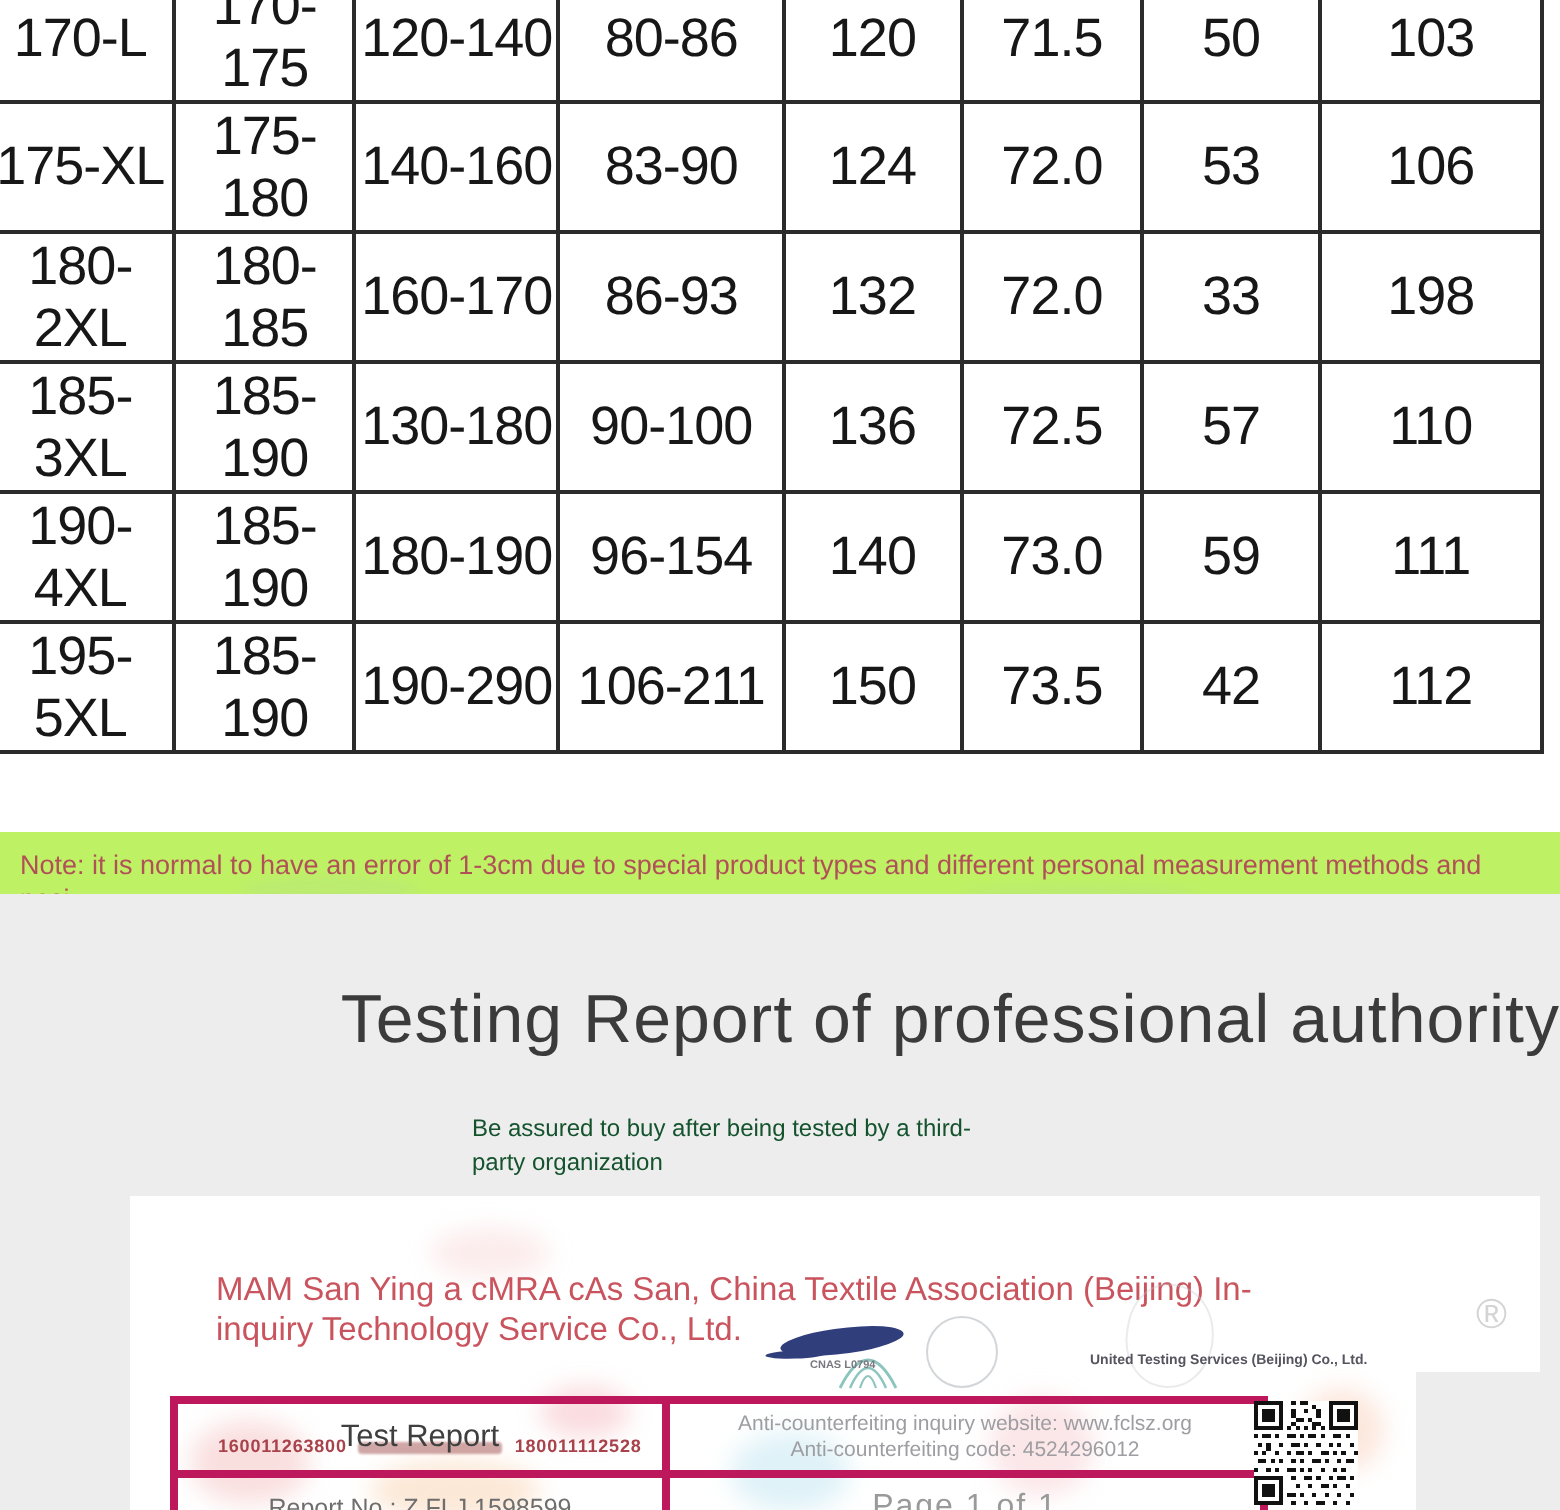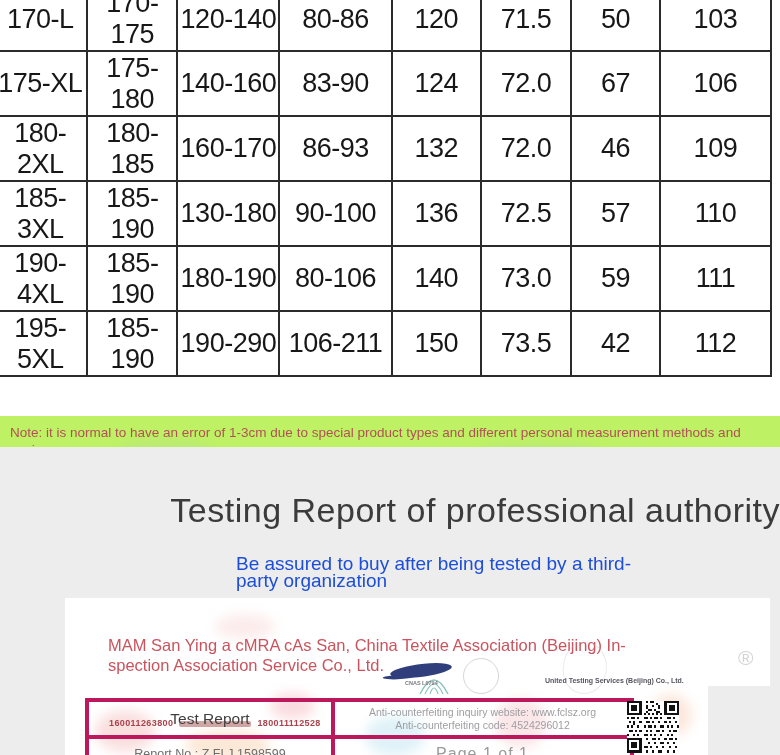--- a/index.html
+++ b/index.html
@@ -17,21 +17,21 @@
 
   
   .note{position:absolute;left:0;top:416px;width:780px;height:50px;background:#bef264;
         color:#b25058;font-size:13.5px;line-height:17px;padding:8px 10px 0 10px;box-sizing:border-box;}
   .note-smudge{position:absolute;background:#aebdc8;opacity:.12;border-radius:50%;filter:blur(3px);}
 
   
   .gray-section{position:absolute;left:0;top:447px;width:780px;height:308px;background:#ededed;}
   .test-title{position:absolute;left:0;top:44px;width:780px;text-align:right;
               font-size:34px;color:#3b3b3b;letter-spacing:.5px;}
-  .test-sub{position:absolute;left:236px;top:109px;font-size:19px;line-height:16.5px;color:#1d4ed8;}
+  .test-sub{position:absolute;left:236px;top:109px;font-size:12px;line-height:16.5px;color:#14532d;}
 
   
   .doc-card{position:absolute;left:65px;top:151px;width:705px;height:157px;background:#fff;overflow:hidden;}
   .blob{position:absolute;border-radius:50%;filter:blur(6px);}
   .gray-patch{position:absolute;left:643px;top:88px;width:62px;height:69px;background:#ededed;}
 
   .agency{position:absolute;left:43px;top:38px;width:580px;font-size:16.5px;line-height:19.5px;color:#c9545e;}
   .codes{position:absolute;left:44px;top:76px;height:10px;font-size:9px;font-weight:bold;
          color:#a8434c;letter-spacing:.4px;white-space:nowrap;margin-top:44px;}
   .codes .code-smudge{display:inline-block;width:72px;height:6px;margin:0 6px;vertical-align:middle;
@@ -81,48 +81,48 @@
         <td class="c7">50</td>
         <td class="c8">103</td>
       </tr>
       <tr>
         <td>175-XL</td>
         <td>175-180</td>
         <td>140-160</td>
         <td>83-90</td>
         <td>124</td>
         <td>72.0</td>
-        <td>67</td>
+        <td>53</td>
         <td>106</td>
       </tr>
       <tr>
         <td>180-2XL</td>
         <td>180-185</td>
         <td>160-170</td>
         <td>86-93</td>
         <td>132</td>
         <td>72.0</td>
-        <td>46</td>
-        <td>109</td>
+        <td>33</td>
+        <td>198</td>
       </tr>
       <tr>
         <td>185-3XL</td>
         <td>185-190</td>
         <td>130-180</td>
         <td>90-100</td>
         <td>136</td>
         <td>72.5</td>
         <td>57</td>
         <td>110</td>
       </tr>
       <tr>
         <td>190-4XL</td>
         <td>185-190</td>
         <td>180-190</td>
-        <td>80-106</td>
+        <td>96-154</td>
         <td>140</td>
         <td>73.0</td>
         <td>59</td>
         <td>111</td>
       </tr>
       <tr>
         <td>195-5XL</td>
         <td>185-190</td>
         <td>190-290</td>
         <td>106-211</td>
@@ -154,21 +154,21 @@
       <div class="blob" style="left:150px;top:16px;width:60px;height:25px;background:rgba(240,170,170,.22);"></div>
       <div class="blob" style="left:30px;top:112px;width:60px;height:42px;background:rgba(240,150,150,.30);"></div>
       <div class="blob" style="left:120px;top:132px;width:85px;height:30px;background:rgba(245,180,120,.30);"></div>
       <div class="blob" style="left:205px;top:95px;width:45px;height:26px;background:rgba(235,120,130,.26);"></div>
       <div class="blob" style="left:300px;top:118px;width:60px;height:40px;background:rgba(140,210,230,.28);"></div>
       <div class="blob" style="left:430px;top:100px;width:52px;height:50px;background:rgba(240,150,160,.24);"></div>
       <div class="blob" style="left:585px;top:96px;width:42px;height:42px;background:rgba(245,170,130,.28);"></div>
 
       <div class="agency">
         <span>MAM San Ying a cMRA cAs San, China Textile Association (Beijing) In-</span><br>
-        <span>spection Association Service Co., Ltd.</span>
+        <span>inquiry Technology Service Co., Ltd.</span>
       </div>
 
       <div class="codes">
         <span>160011263800</span><span class="code-smudge"></span><span>180011112528</span>
       </div>
 
       <svg class="teal-stamp" width="34" height="24" viewBox="0 0 34 24">
         <path d="M3 22 Q17 -6 31 22" fill="none" stroke="#2e9688" stroke-width="1.4"></path>
         <path d="M8 22 Q17 2 26 22" fill="none" stroke="#2e9688" stroke-width="1.2"></path>
         <path d="M13 22 Q17 10 21 22" fill="none" stroke="#2e9688" stroke-width="1.1"></path>

